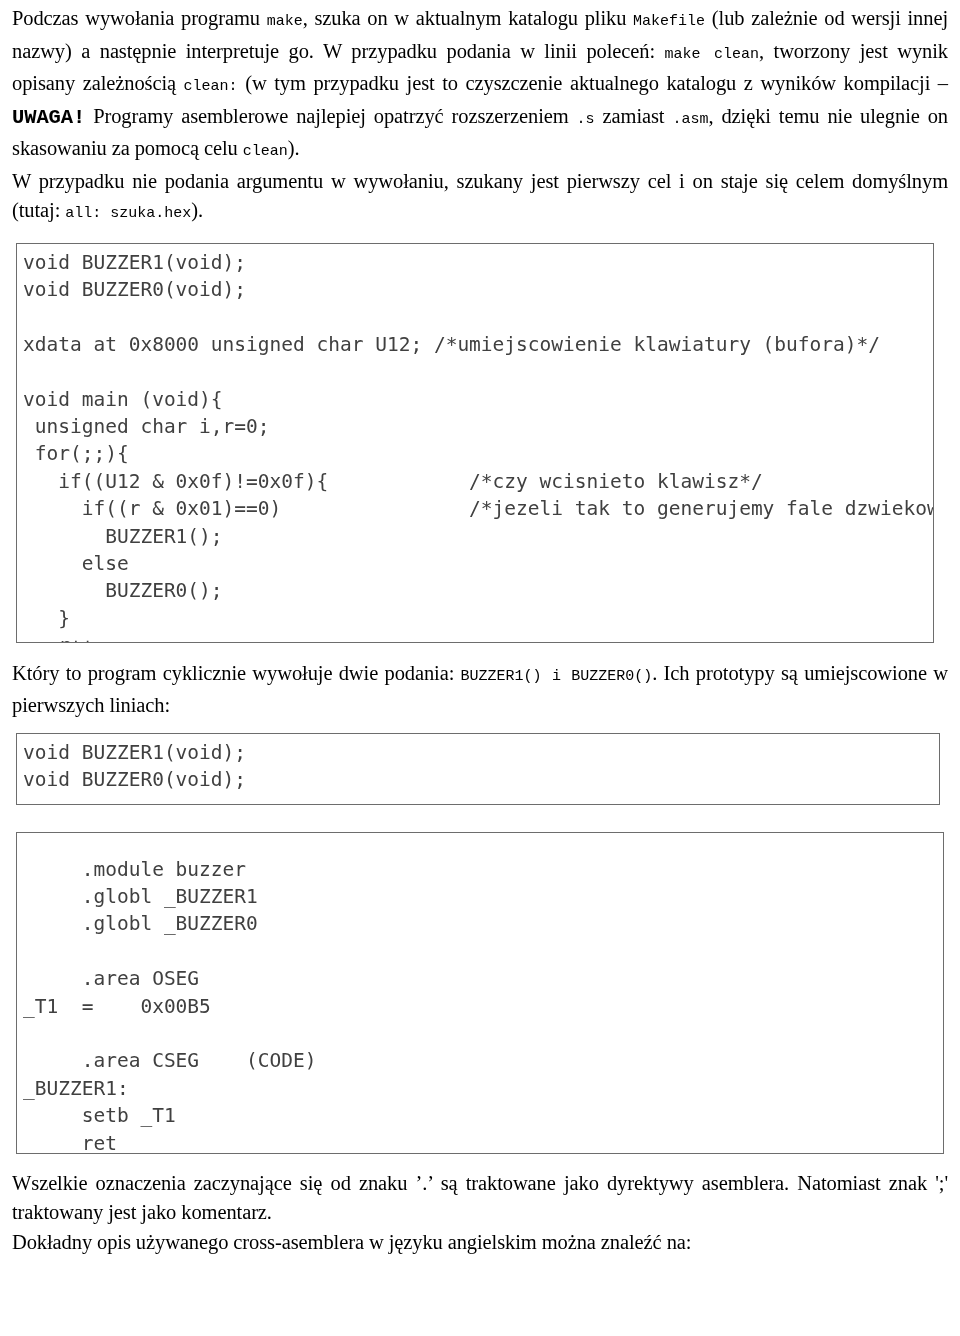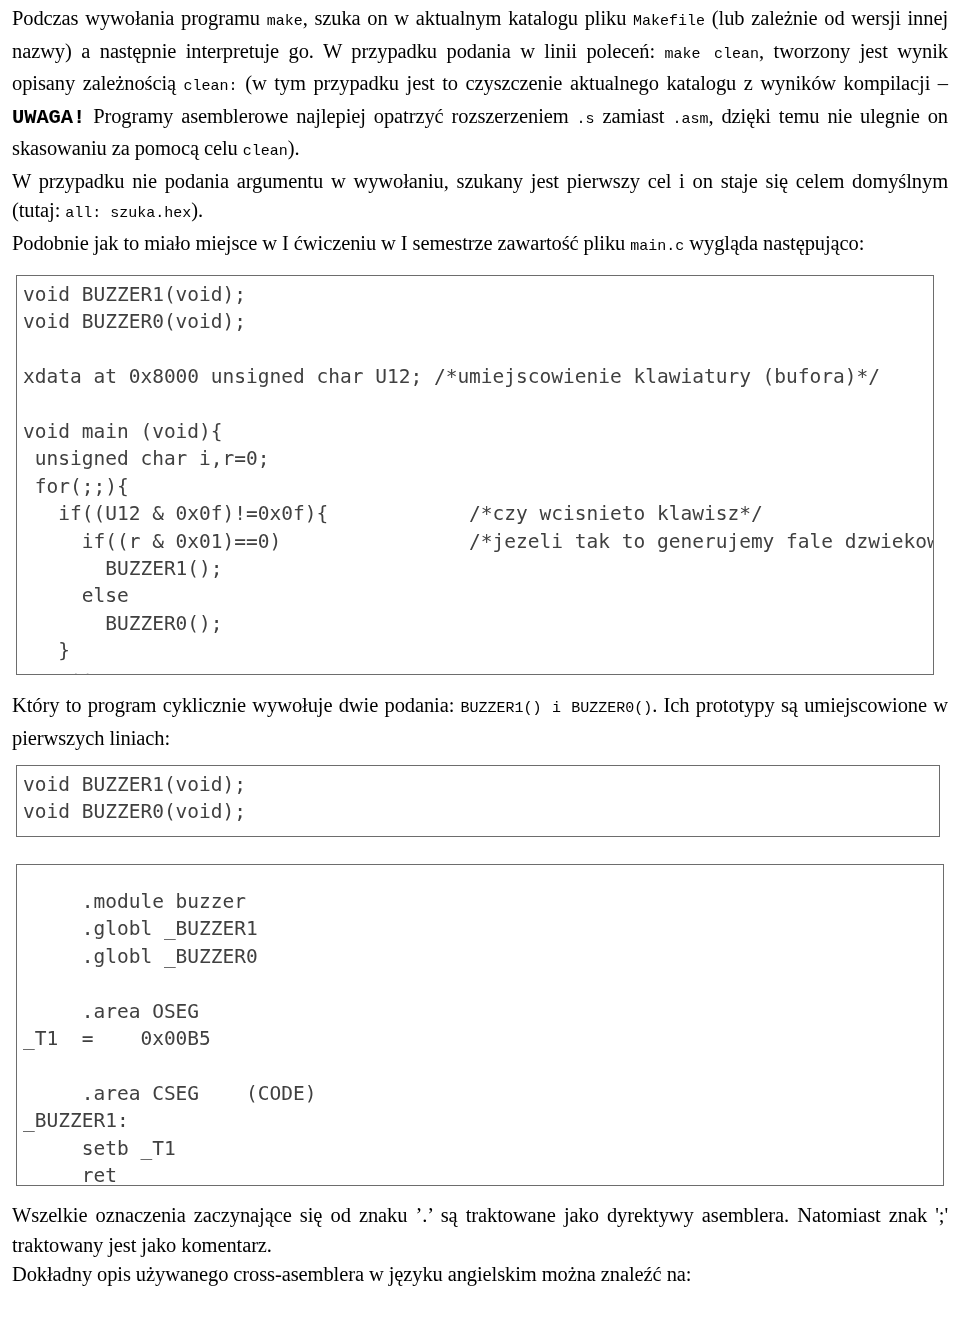--- a/index.html
+++ b/index.html
@@ -74,21 +74,20 @@
 </style>
 </head>
 <body>
 
 <div class="page">
 
   <p class="prose"><span>Podczas wywołania programu </span><span class="mono">make</span><span>, szuka on w aktualnym katalogu pliku </span><span class="mono">Makefile</span><span> (lub zależnie od wersji innej nazwy) a następnie interpretuje go. W przypadku podania w linii poleceń: </span><span class="mono">make clean</span><span>, tworzony jest wynik opisany zależnością </span><span class="mono">clean:</span><span> (w tym przypadku jest to czyszczenie aktualnego katalogu z wyników kompilacji – </span><span class="bold">UWAGA!</span><span> Programy asemblerowe najlepiej opatrzyć rozszerzeniem </span><span class="mono">.s</span><span> zamiast </span><span class="mono">.asm</span><span>, dzięki temu nie ulegnie on skasowaniu za pomocą celu </span><span class="mono">clean</span><span>).</span></p>
 
   <p class="prose"><span>W przypadku nie podania argumentu w wywołaniu, szukany jest pierwszy cel i on staje się celem domyślnym (tutaj: </span><span class="mono">all: szuka.hex</span><span>).</span></p>
 
-  <p class="prose"><span>Podobnie jak to miało miejsce w I ćwiczeniu w I semestrze zawartość pliku </span><span class="mono">main.c</span><span> wygląda następująco:</span></p>
 
   <pre class="blk" id="code-main"><code>void BUZZER1(void);
 void BUZZER0(void);
 
 xdata at 0x8000 unsigned char U12; /*umiejscowienie klawiatury (bufora)*/
 
 void main (void){
  unsigned char i,r=0;
  for(;;){
    if((U12 &amp; 0x0f)!=0x0f){            /*czy wcisnieto klawisz*/

